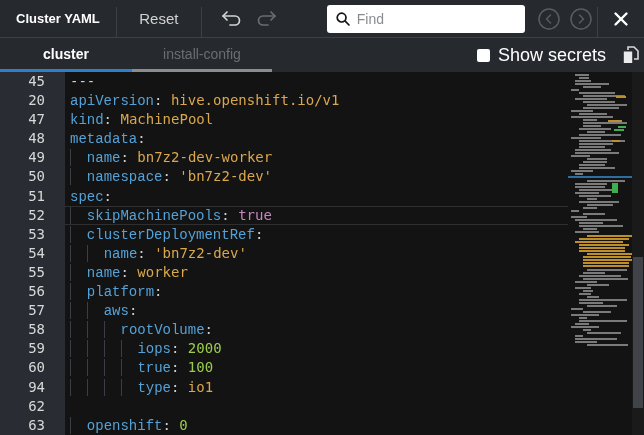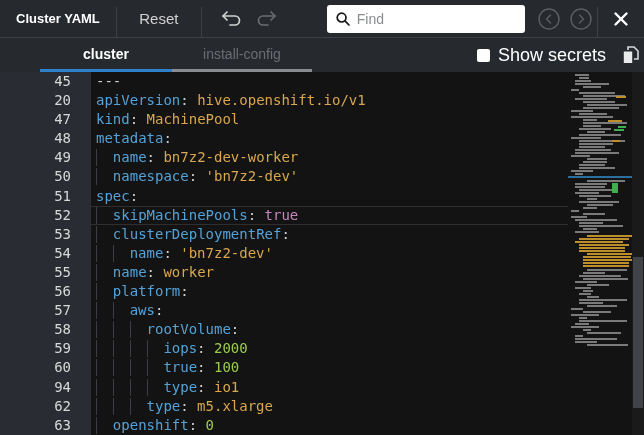--- a/index.html
+++ b/index.html
@@ -33,53 +33,53 @@
   .find-search-icon { position:absolute; left:8px; top:6px; }
   .nav-circles { display:flex; align-items:center; gap:8px; margin-left:12px; }
   .spacer { flex:1; }
   .close-btn { width:46px; display:flex; justify-content:center; background:none; border:none; cursor:pointer; }
   
   .tabbar { display:flex; align-items:stretch; height:34px; background:var(--bar-bg,#26292e); }
   .tab {
     display:flex; align-items:center; justify-content:center;
     font-size:14px; cursor:pointer; border-bottom:3px solid transparent;
   }
-  .tab.active { color:#fff; font-weight:700; border-bottom-color:var(--accent-blue,#2e81c8);margin-left:40px; }
+  .tab.active { color:#fff; font-weight:700; border-bottom-color:var(--accent-blue,#2e81c8); }
   .tab.inactive { color:#6a6e73; border-bottom-color:var(--inactive-underline,#8a8d90); }
   .tab-cluster { width:132px; }
   .tab-install { width:140px; }
   .tabbar-right { margin-left:auto; display:flex; align-items:center; padding-right:5px; }
   .secrets-check {
     appearance:none; -webkit-appearance:none; width:13px; height:13px;
     background:#fff; border-radius:2px; cursor:pointer; margin-right:8px;
   }
   .secrets-label { font-size:18px; color:#fff; }
   .copy-btn { background:none; border:none; padding:0; margin-left:16px; cursor:pointer; display:flex; }
   
   .editor { position:relative; height:363px; background:var(--editor-bg,#131313); overflow:hidden; }
   .rows { position:absolute; left:0; top:0; right:0; bottom:0; }
   .row { display:flex; height:19.1px; }
   .gutter-cell {
-    width:91px; flex:none; background:var(--gutter-bg,#292d33);
+    width:65px; flex:none; background:var(--gutter-bg,#292d33);
     font-family:"DejaVu Sans Mono","Liberation Mono",monospace;
     font-size:14px; line-height:19.1px; text-align:right; padding-right:20px;
     color:var(--line-number,#d8d8d8);
   }
   .code-cell {
     flex:1; margin-right:76px; padding-left:5px; white-space:pre;
     font-family:"DejaVu Sans Mono","Liberation Mono",monospace;
     font-size:14px; line-height:17.1px;
     border-top:1px solid transparent; border-bottom:1px solid transparent;
   }
   .code-cell.current { border-color:var(--current-line-border,rgba(255,255,255,0.12)); }
   .ind {
     display:inline-block; width:2ch; height:17px;
     border-left:1px solid var(--guide,#3b3f45); vertical-align:top;
   }
-  .tok-key  { color:var(--key,#54a2d8); }
+  .tok-key  { color:var(--key,#54a2d8);font-family:Liberation Mono, monospace; }
   .tok-str  { color:var(--string,#d9a74e); }
   .tok-num  { color:var(--number,#9ccc4e); }
   .tok-bool { color:var(--boolean,#c586c0); }
   .tok-punct{ color:var(--punct,#d0d0d0); }
   
   .minimap { position:absolute; top:0; right:12px; width:64px; height:363px; background:var(--editor-bg,#131313); }
   .mm-seg { position:absolute; height:2px; }
   .scrollbar { position:absolute; top:0; right:0; width:12px; height:363px; background:#1a1a1a; }
   .scroll-thumb { position:absolute; left:1px; width:10px; background:#404348; }
 </style>
@@ -224,21 +224,20 @@
         <div class="row">
           <div class="gutter-cell">60</div>
           <div class="code-cell"><span class="ind"></span><span class="ind"></span><span class="ind"></span><span class="ind"></span><span class="tok-key">true</span><span class="tok-punct">: </span><span class="tok-num">100</span></div>
         </div>
         <div class="row">
           <div class="gutter-cell">94</div>
           <div class="code-cell"><span class="ind"></span><span class="ind"></span><span class="ind"></span><span class="ind"></span><span class="tok-key">type</span><span class="tok-punct">: </span><span class="tok-str">io1</span></div>
         </div>
         <div class="row">
           <div class="gutter-cell">62</div>
-          <div class="code-cell"><span class="ind"></span><span class="ind"></span><span class="ind"></span><span class="tok-key">type</span><span class="tok-punct">: </span><span class="tok-str">m5.xlarge</span></div>
         </div>
         <div class="row">
           <div class="gutter-cell">63</div>
           <div class="code-cell"><span class="ind"></span><span class="tok-key">openshift</span><span class="tok-punct">: </span><span class="tok-num">0</span></div>
         </div>
       </div>
     <div class="minimap" id="minimap">
         <div class="mm-seg" style="left: 7px; top: 2px; width: 14px; height: 2px; background: rgb(122, 122, 122);"></div>
         <div class="mm-seg" style="left: 11px; top: 5px; width: 10px; height: 2px; background: rgb(122, 122, 122);"></div>
         <div class="mm-seg" style="left: 7px; top: 8px; width: 16px; height: 2px; background: rgb(122, 122, 122);"></div>

